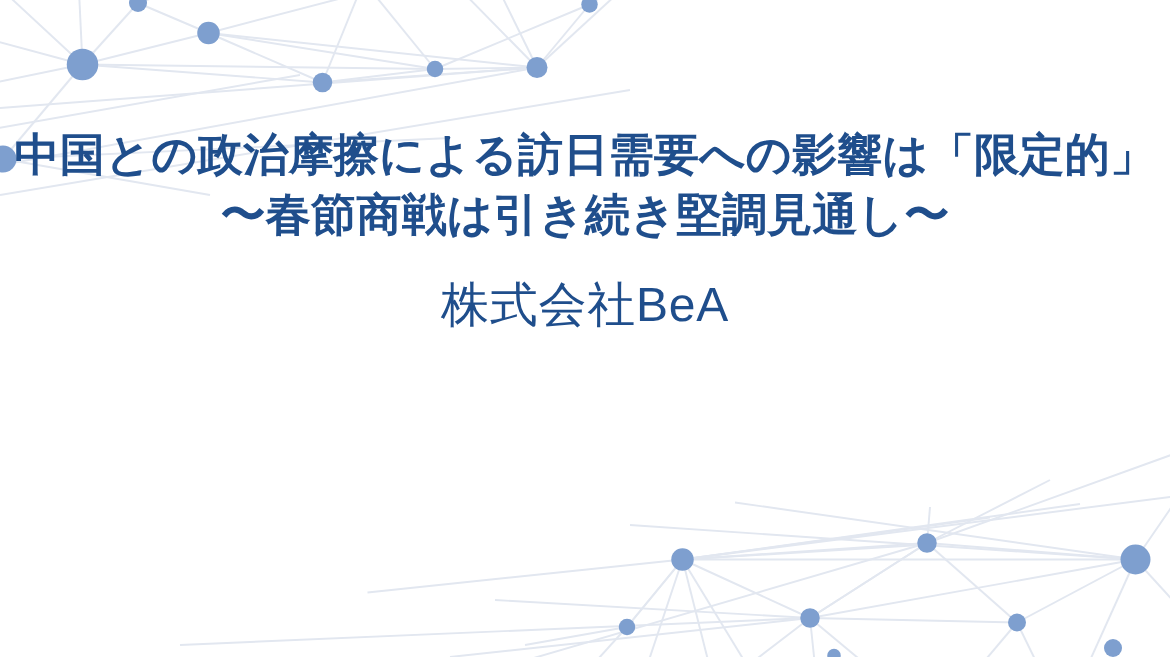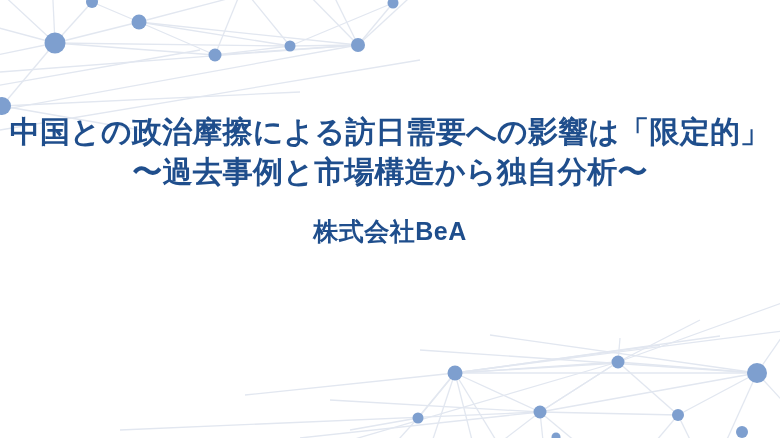--- a/index.html
+++ b/index.html
@@ -29,43 +29,43 @@
     left: 0;
     top: 0;
     width: 780px;
     height: 438px;
     display: flex;
     flex-direction: column;
     align-items: center;
     justify-content: flex-start;
   }
   .title-block {
-    margin-top: 112px;
+    margin-top: 84px;
     width: 780px;
     text-align: center;
   }
   .title-line {
     display: block;
     color: #1f4e8c;
     font-size: 30px;
     font-weight: 700;
     line-height: 40px;
     letter-spacing: 0.2px;
     white-space: nowrap;
   }
   .subtitle-block {
     margin-top: 23px;
     width: 780px;
     text-align: center;
   }
   .subtitle-line {
     display: block;
     color: #1f4e8c;
-    font-size: 25px;
-    font-weight: 700;
+    font-size: 32px;
+    font-weight: 400;
     line-height: 32px;
     letter-spacing: 0.5px;
     white-space: nowrap;
   }
 </style>
 </head>
 <body>
 
 <div id="slide">
 
@@ -170,21 +170,21 @@
       <circle cx="418" cy="418" r="5.5"></circle>
       <circle cx="742" cy="432" r="6"></circle>
       <circle cx="556" cy="437" r="4.5"></circle>
     </g>
   </svg>
 
   <div class="text-stack">
 
     <div class="title-block">
       <span class="title-line">中国との政治摩擦による訪日需要への影響は「限定的」</span>
-      <span class="title-line">〜過去事例と市場構造から独自分析〜</span>
+      <span class="title-line">〜春節商戦は引き続き堅調見通し〜</span>
     </div>
 
     <div class="subtitle-block">
       <span class="subtitle-line">株式会社BeA</span>
     </div>
 
   </div>
 </div>
 
 </body></html>

